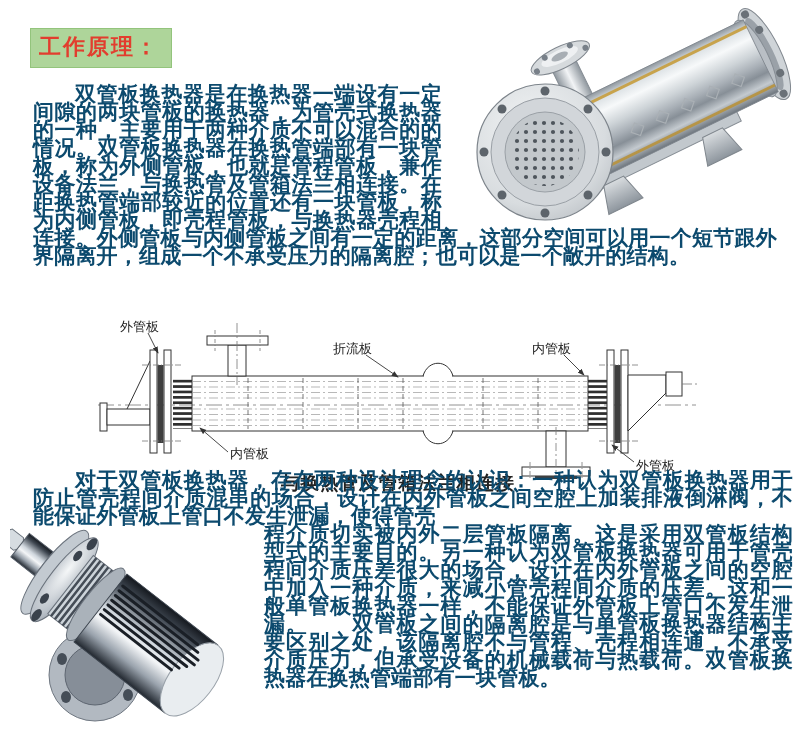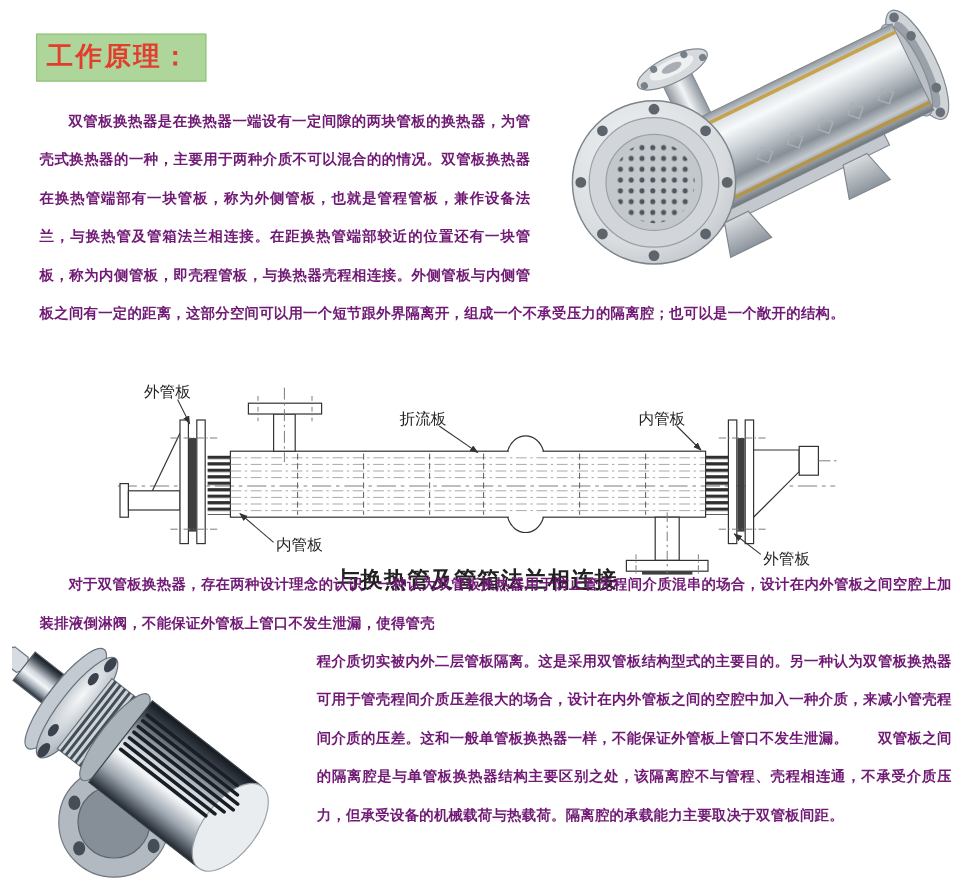--- a/index.html
+++ b/index.html
@@ -6,21 +6,21 @@
   html,body { width:800px; height:742px; background:#ffffff; overflow:hidden;
     font-family:"Liberation Sans", sans-serif; }
   .page { position:relative; width:736px; height:742px; background:#ffffff;border-radius:21px; }
 
   
   .title-box { position:absolute; left:30px; top:28px; background:#aed59a;
     border:1px solid #93c47c; padding:3px 12px 5px 8px;
     font-size:22px; font-weight:700; color:#e23d2e; letter-spacing:2px; }
 
   
-  .cjk { color:#701a75; font-size:12px; line-height:32px; font-weight:600;
+  .cjk { color:#0c4a6e; font-size:21px; line-height:18px; font-weight:600;
     text-align:justify; letter-spacing:0.2px; }
 
   .para1 { position:absolute; left:33px; top:85px; width:744px; }
   .para1 p { text-indent:2em; }
   .photo1-spacer { float:right; width:335px; height:142px; }
 
   .photo1 { position:absolute; left:450px; top:2px; width:348px; height:230px; }
   .photo2-float { float:left; width:228px; height:204px; margin:2px 26px 0 -23px; }
 
   
@@ -248,17 +248,17 @@
                 <path d="M100,40 H200"></path>
                 <path d="M100,46 H205"></path>
               <path d="M100,52 H205"></path>
                 <path d="M100,58 H200"></path>
                 <path d="M100,64 H195"></path>
               <path d="M100,70 H190"></path>
             </g>
           </g>
         </svg>
       </div>
-      <span>程介质切实被内外二层管板隔离。这是采用双管板结构型式的主要目的。另一种认为双管板换热器可用于管壳程间介质压差很大的场合，设计在内外管板之间的空腔中加入一种介质，来减小管壳程间介质的压差。这和一般单管板换热器一样，不能保证外管板上管口不发生泄漏。　　双管板之间的隔离腔是与单管板换热器结构主要区别之处，该隔离腔不与管程、壳程相连通，不承受介质压力，但承受设备的机械载荷与热载荷。隔离腔的承载能力主要取决于双管板间距。</span>
+      <span>程介质切实被内外二层管板隔离。这是采用双管板结构型式的主要目的。另一种认为双管板换热器可用于管壳程间介质压差很大的场合，设计在内外管板之间的空腔中加入一种介质，来减小管壳程间介质的压差。这和一般单管板换热器一样，不能保证外管板上管口不发生泄漏。　　双管板之间的隔离腔是与单管板换热器结构主要区别之处，该隔离腔不与管程、壳程相连通，不承受介质压力，但承受设备的机械载荷与热载荷。双管板换热器在换热管端部有一块管板。</span>
     </div>
   </div>
 
 </div>
 
 </body></html>

